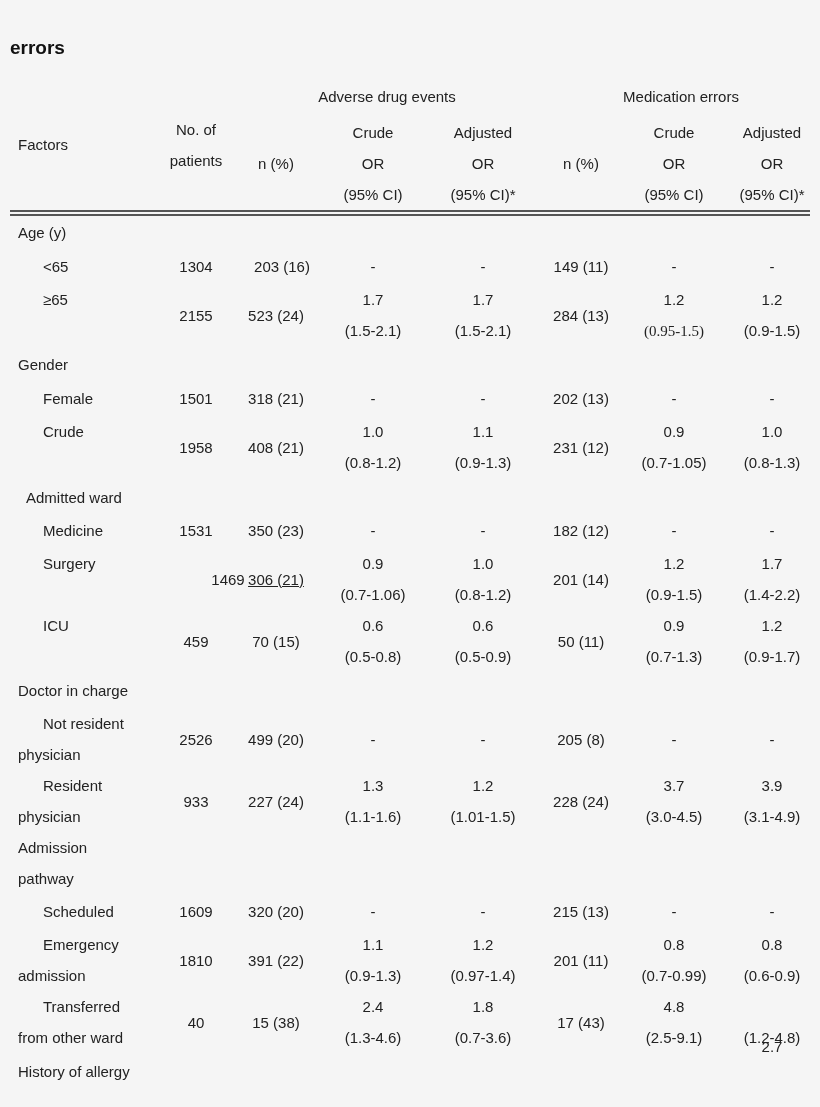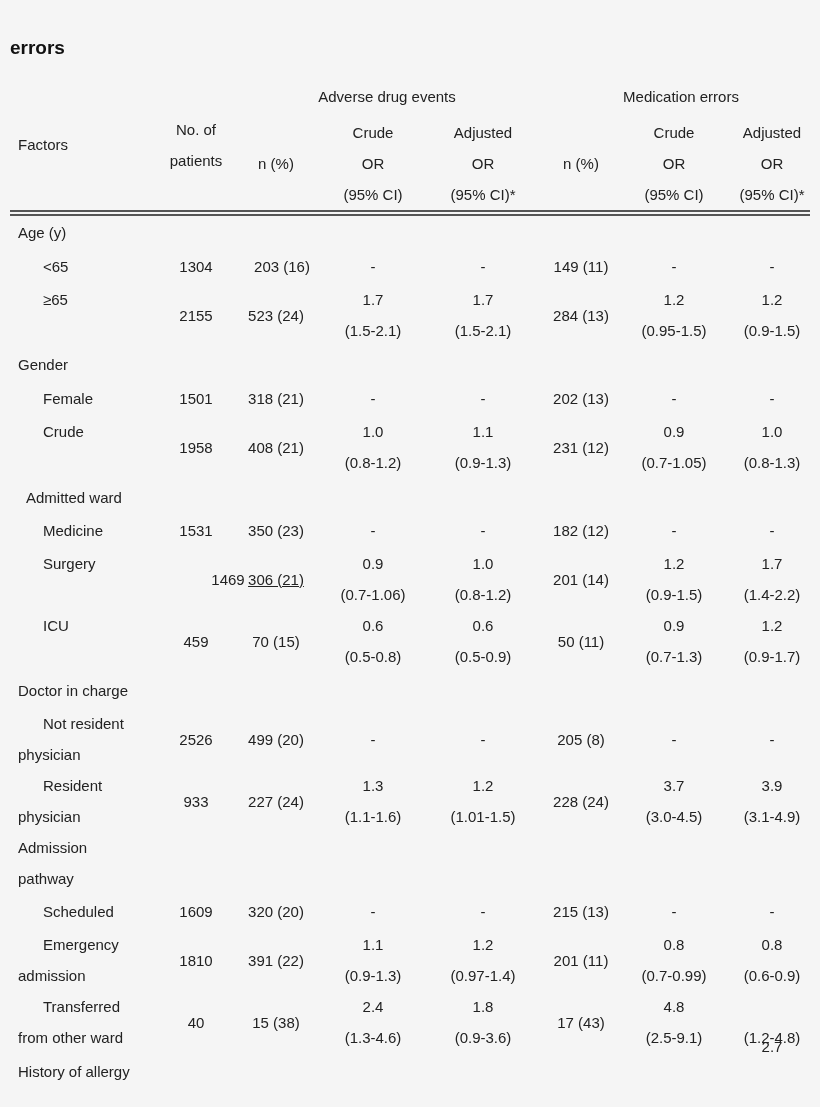--- a/index.html
+++ b/index.html
@@ -61,21 +61,21 @@
       <div>
         <div class="t" style="left:43px;top:291px;">≥65</div>
         <div class="t c" style="left:196px;top:306.5px;">2155</div>
         <div class="t c" style="left:276px;top:306.5px;">523 (24)</div>
         <div class="t c" style="left:581px;top:306.5px;">284 (13)</div>
         <div class="t c" style="left:373px;top:291px;">1.7</div>
         <div class="t c" style="left:373px;top:322px;">(1.5-2.1)</div>
         <div class="t c" style="left:483px;top:291px;">1.7</div>
         <div class="t c" style="left:483px;top:322px;">(1.5-2.1)</div>
         <div class="t c" style="left:674px;top:291px;">1.2</div>
-        <div class="t c" style="left:674px;top:322px;">(0.95-1.5)</div>
+        <div class="t c" style="left:674px;top:322px;font-family:Liberation Serif, serif;">(0.95-1.5)</div>
         <div class="t c" style="left:772px;top:291px;">1.2</div>
         <div class="t c" style="left:772px;top:322px;">(0.9-1.5)</div>
       </div>
       <div>
         <div class="t" style="left:18px;top:356px;">Gender</div>
       </div>
       <div>
         <div class="t" style="left:43px;top:390px;">Female</div>
         <div class="t c" style="left:196px;top:390px;">1501</div>
         <div class="t c" style="left:276px;top:390px;">318 (21)</div>
@@ -200,21 +200,21 @@
       </div>
       <div>
         <div class="t" style="left:43px;top:998px;">Transferred</div>
         <div class="t" style="left:18px;top:1029px;">from other ward</div>
         <div class="t c" style="left:196px;top:1013.5px;">40</div>
         <div class="t c" style="left:276px;top:1013.5px;">15 (38)</div>
         <div class="t c" style="left:581px;top:1013.5px;">17 (43)</div>
         <div class="t c" style="left:373px;top:998px;">2.4</div>
         <div class="t c" style="left:373px;top:1029px;">(1.3-4.6)</div>
         <div class="t c" style="left:483px;top:998px;">1.8</div>
-        <div class="t c" style="left:483px;top:1029px;">(0.9-3.6)</div>
+        <div class="t c" style="left:483px;top:1029px;">(0.7-3.6)</div>
         <div class="t c" style="left:674px;top:998px;">4.8</div>
         <div class="t c" style="left:674px;top:1029px;">(2.5-9.1)</div>
         <div class="t c" style="left:772px;top:998px;margin-top:40px;">2.7</div>
         <div class="t c" style="left:772px;top:1029px;">(1.2-4.8)</div>
       </div>
       <div>
         <div class="t" style="left:18px;top:1063px;">History of allergy</div>
       </div>
     </div>
 </div>

